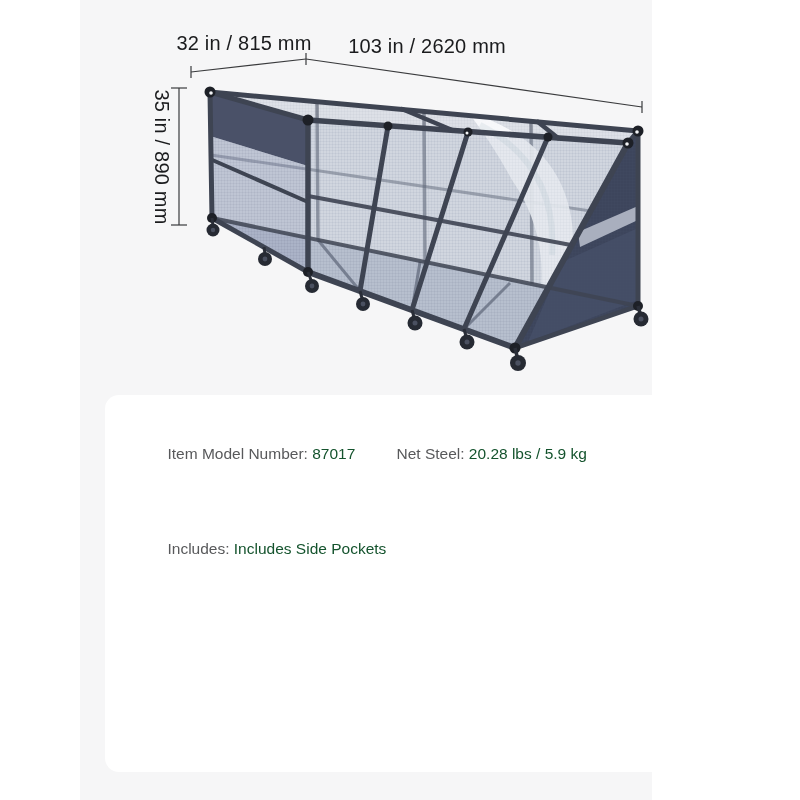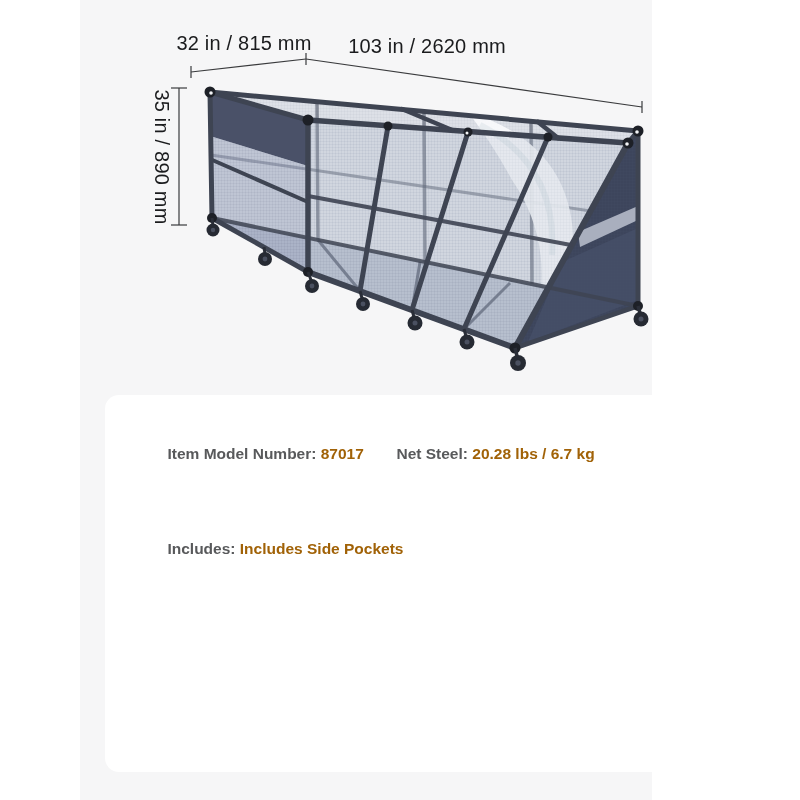--- a/index.html
+++ b/index.html
@@ -6,22 +6,22 @@
   body{width:800px;height:800px;background:#ffffff;font-family:"Liberation Sans",sans-serif;}
   .page{position:relative;width:652px;height:800px;background:#ffffff;overflow:hidden;}
   .content-column{position:absolute;left:80px;top:0;width:640px;height:800px;background:#f6f6f7;}
   .product-figure{position:absolute;left:0;top:0;width:640px;height:395px;display:block;}
   .dim-label{font-family:"Liberation Sans",sans-serif;font-size:20px;fill:#1a1b1d;letter-spacing:.2px;}
   .spec-panel{position:absolute;left:25px;top:395px;width:590px;height:377px;background:#ffffff;
               border-radius:14px;box-sizing:border-box;padding:12px 18px 0 28px;}
   .spec-row{font-size:15.5px;line-height:31.4px;white-space:pre-wrap;}
   .pair{white-space:pre-wrap;}
   .pair-fixed{display:inline-block;min-width:229px;vertical-align:baseline;}
-  .lbl{color:#58595b;font-weight:700;}
-  .val{color:#a16207;font-weight:700;}
+  .lbl{color:#58595b;font-weight:400;}
+  .val{color:#14532d;font-weight:400;}
 </style>
 </head>
 <body>
 
 <div class="page">
   <div class="content-column">
 
     <svg class="product-figure" viewBox="0 0 640 395" xmlns="http://www.w3.org/2000/svg">
       <defs>
         <pattern id="mesh" width="3" height="3" patternUnits="userSpaceOnUse">
@@ -171,21 +171,21 @@
         </g>
         <text class="dim-label" x="164" y="50" text-anchor="middle">32 in / 815 mm</text>
         <text class="dim-label" x="347" y="53" text-anchor="middle">103 in / 2620 mm</text>
         <text class="dim-label" x="75" y="157" text-anchor="middle" transform="rotate(90 75 157)">35 in / 890 mm</text>
       </g>
     </svg>
 
     <div class="spec-panel">
 
       <div class="spec-row">
-        <span class="pair pair-fixed"><span class="lbl">Item Model Number: </span><span class="val">87017</span></span><span class="pair"><span class="lbl">Net Steel: </span><span class="val">20.28 lbs / 6.7 kg</span></span>
+        <span class="pair pair-fixed"><span class="lbl">Item Model Number: </span><span class="val">87017</span></span><span class="pair"><span class="lbl">Net Steel: </span><span class="val">20.28 lbs / 5.9 kg</span></span>
       </div>
 
 
 
       <div class="spec-row">
         <span class="lbl">Includes: </span><span class="val">Includes Side Pockets</span>
       </div>
 
     </div>
   </div>

